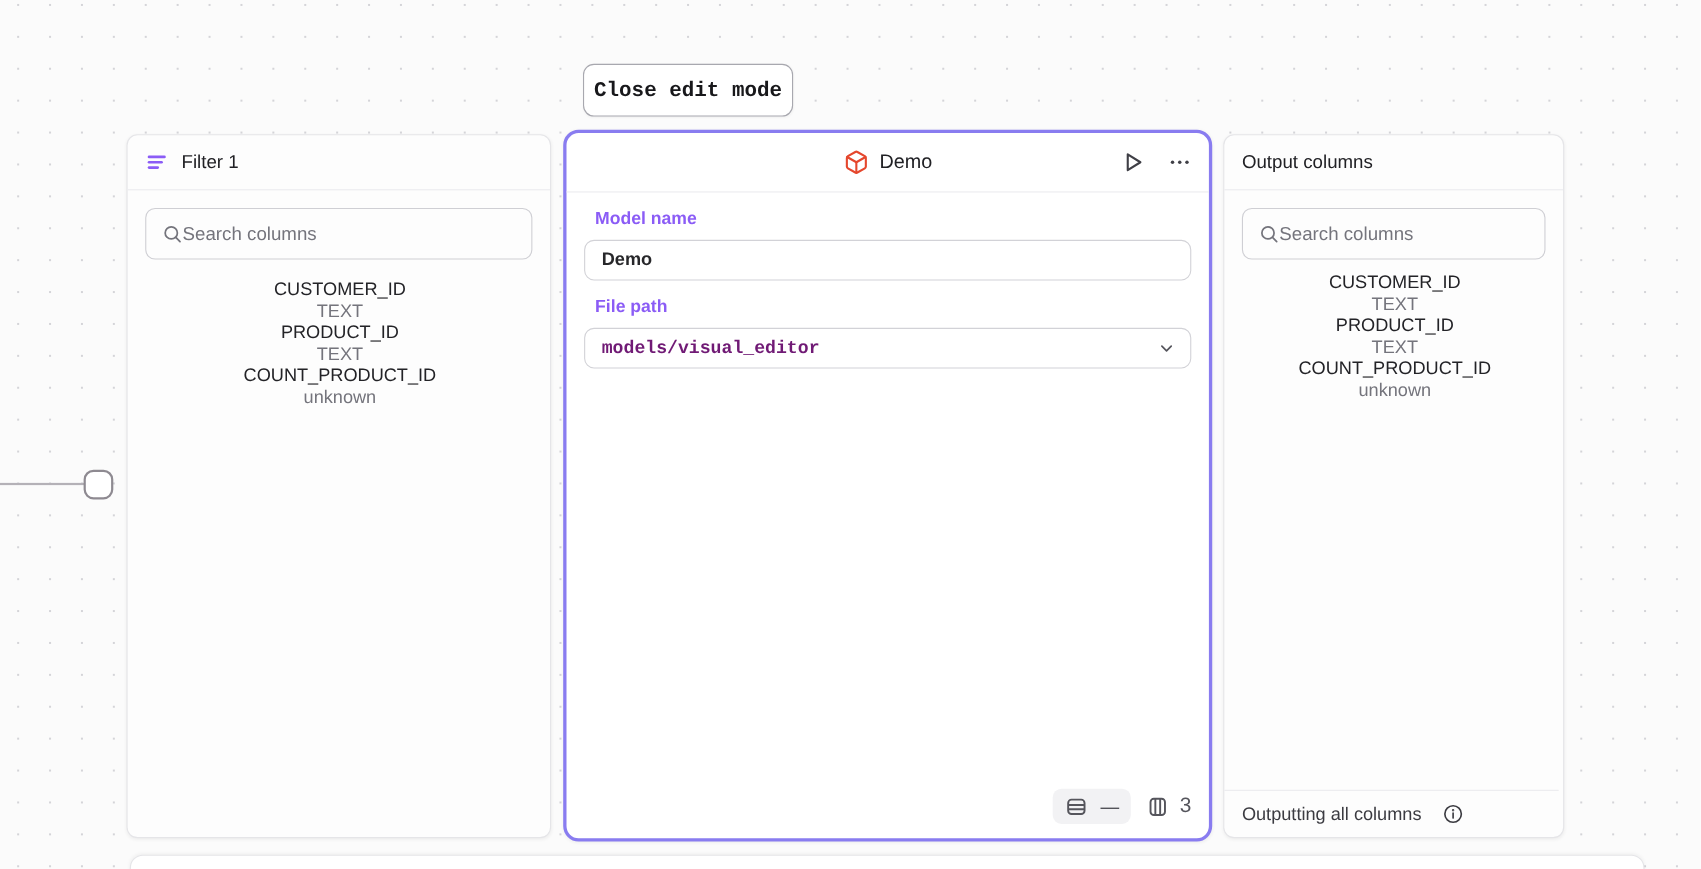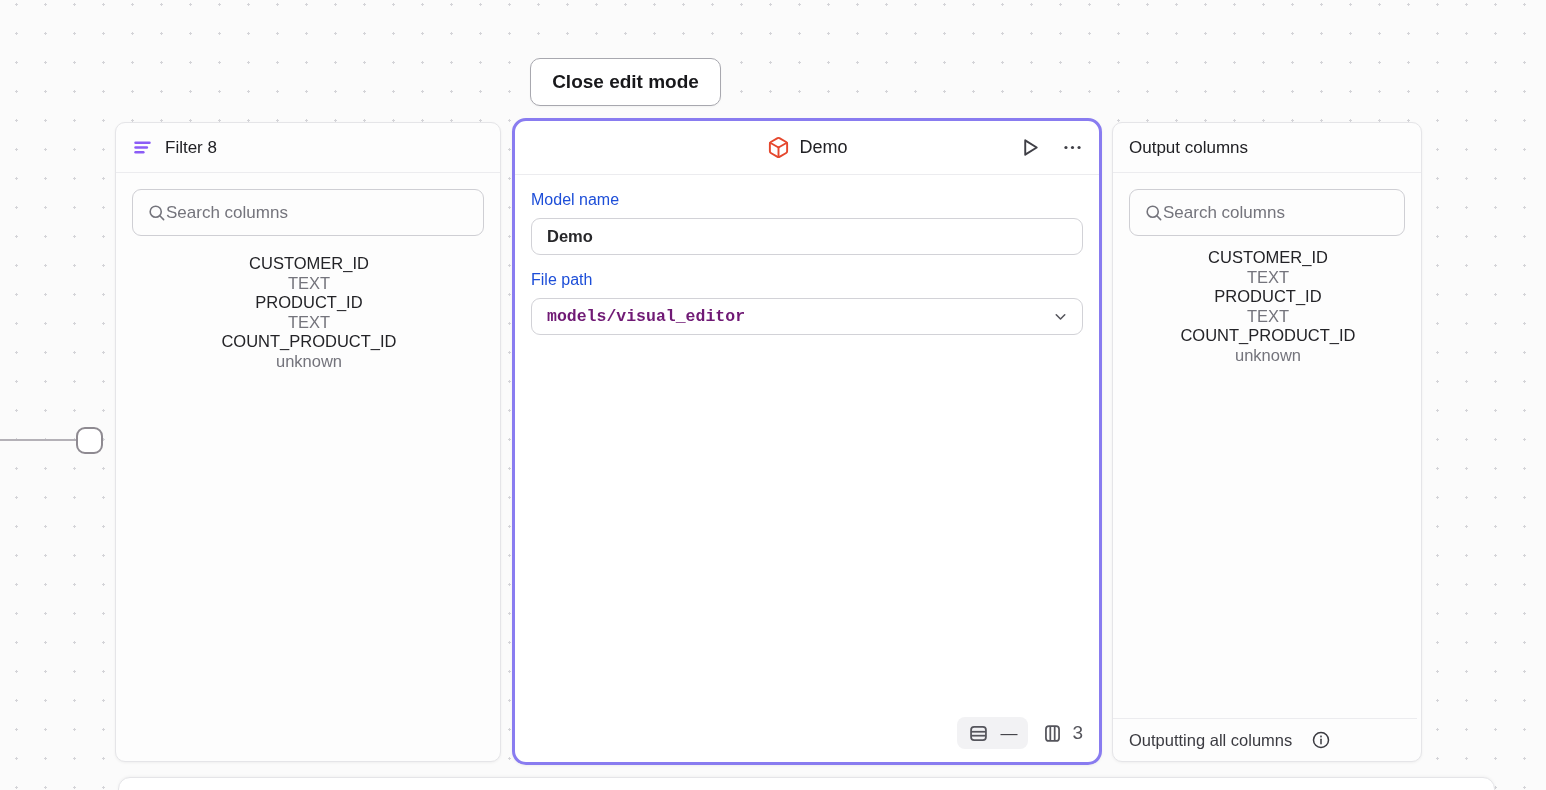--- a/index.html
+++ b/index.html
@@ -21,21 +21,21 @@
     background: #fff; border: 2px solid #8e8a91; border-radius: 9px;
   }
 
   
   .close-btn {
     position: absolute; left: 530px; top: 58px; width: 191px; height: 48px;
     background: #fff; border: 1px solid #a8a8af; border-radius: 10px;
     font-size: 19px; font-weight: 700; color: #18181b;
     display: flex; align-items: center; justify-content: center;
     cursor: pointer; box-shadow: 0 1px 2px rgba(0,0,0,0.04);
-    font-family: Liberation Sans, sans-serif;
+    font-family: Liberation Mono, monospace;
   }
 
   
   .panel {
     position: absolute; background: #fdfdfd;
     border: 1px solid #e5e5e8; border-radius: 10px;
     box-shadow: 0 1px 3px rgba(0,0,0,0.05);
   }
   .panel-header {
     height: 50px; display: flex; align-items: center;
@@ -72,21 +72,21 @@
     left: 512px; top: 118px; width: 590px; height: 647px;
     background: #fff; border: 3px solid #897cf0; border-radius: 14px;
   }
   #model-panel .panel-header { height: 54px; padding: 0 16px; }
   .mp-spacer { flex: 1; }
   .mp-title-group { display: flex; align-items: center; gap: 10px; }
   .mp-title { font-size: 18px; color: #212125; }
   .mp-actions { flex: 1; display: flex; align-items: center; justify-content: flex-end; gap: 20px; }
   .icon-btn { background: none; border: none; cursor: pointer; display: flex; align-items: center; padding: 0; }
 
-  .field-label { font-size: 16px; font-weight: 400; color: #1d4ed8; margin-bottom: 9px; }
+  .field-label { font-size: 16px; font-weight: 700; color: #8b5cf6; margin-bottom: 9px; margin-left: 10px; }
   .text-input {
     width: 100%; height: 37px; border: 1px solid #d2d2d7; border-radius: 9px;
     padding: 0 15px; font-size: 16.5px; font-weight: 700; color: #27272a;
     font-family: inherit; outline: none; background: #fff;
   }
   .select-input {
     width: 100%; height: 37px; border: 1px solid #d2d2d7; border-radius: 9px;
     padding: 0 13px 0 15px; font-size: 16.5px; font-weight: 700; color: #701a75;
     display: flex; align-items: center; justify-content: space-between;
     background: #fff; cursor: pointer; font-family: Liberation Mono, monospace;
@@ -136,21 +136,21 @@
 
   <div class="panel" id="filter-panel">
     <div class="panel-header">
       <span>
         <svg width="21" height="21" viewBox="0 0 24 24" fill="none" stroke="#8b5cf6" stroke-width="2.8" stroke-linecap="round">
           <line x1="4" y1="6.5" x2="20" y2="6.5"></line>
           <line x1="4" y1="12" x2="17" y2="12"></line>
           <line x1="4" y1="17.5" x2="13" y2="17.5"></line>
         </svg>
       </span>
-      <span class="panel-title">Filter 8</span>
+      <span class="panel-title">Filter 1</span>
     </div>
     <div class="panel-body">
       <div class="search-box">
         <span>
           <svg width="19" height="19" viewBox="0 0 24 24" fill="none" stroke="#74747c" stroke-width="2" stroke-linecap="round">
             <circle cx="11" cy="11" r="7"></circle>
             <line x1="16.5" y1="16.5" x2="21" y2="21"></line>
           </svg>
         </span>
         <input type="text" placeholder="Search columns" style="">

